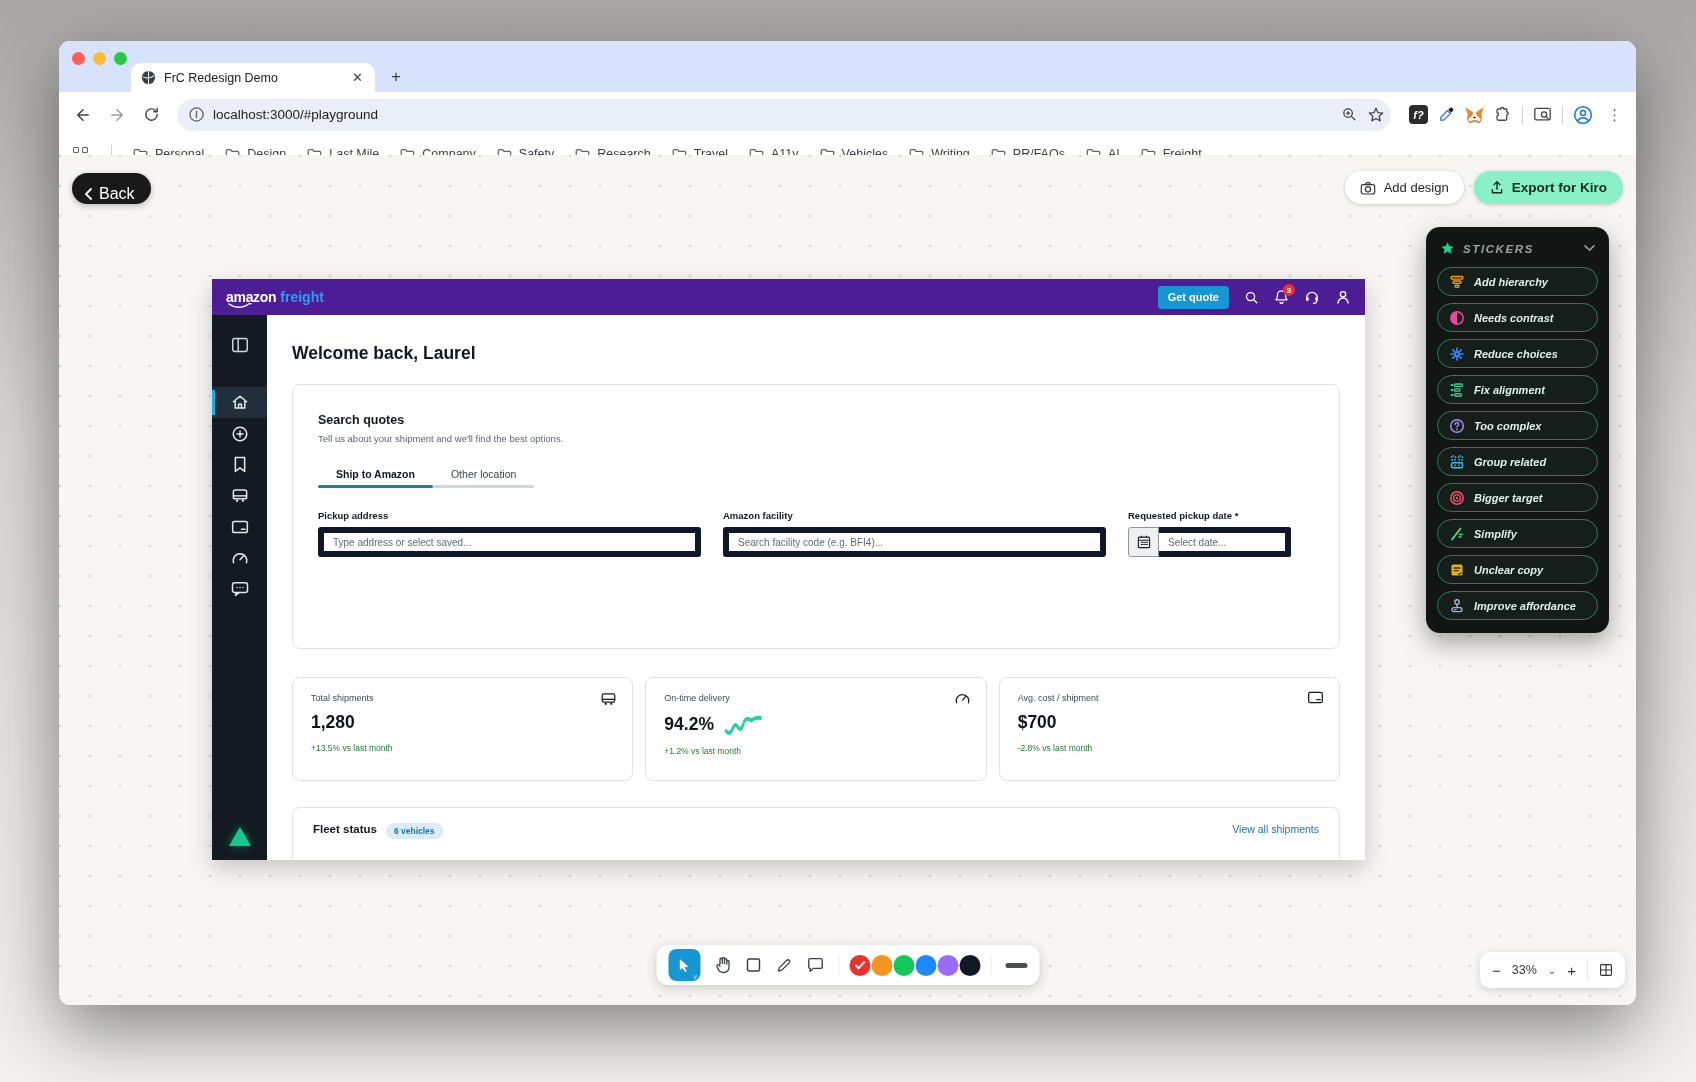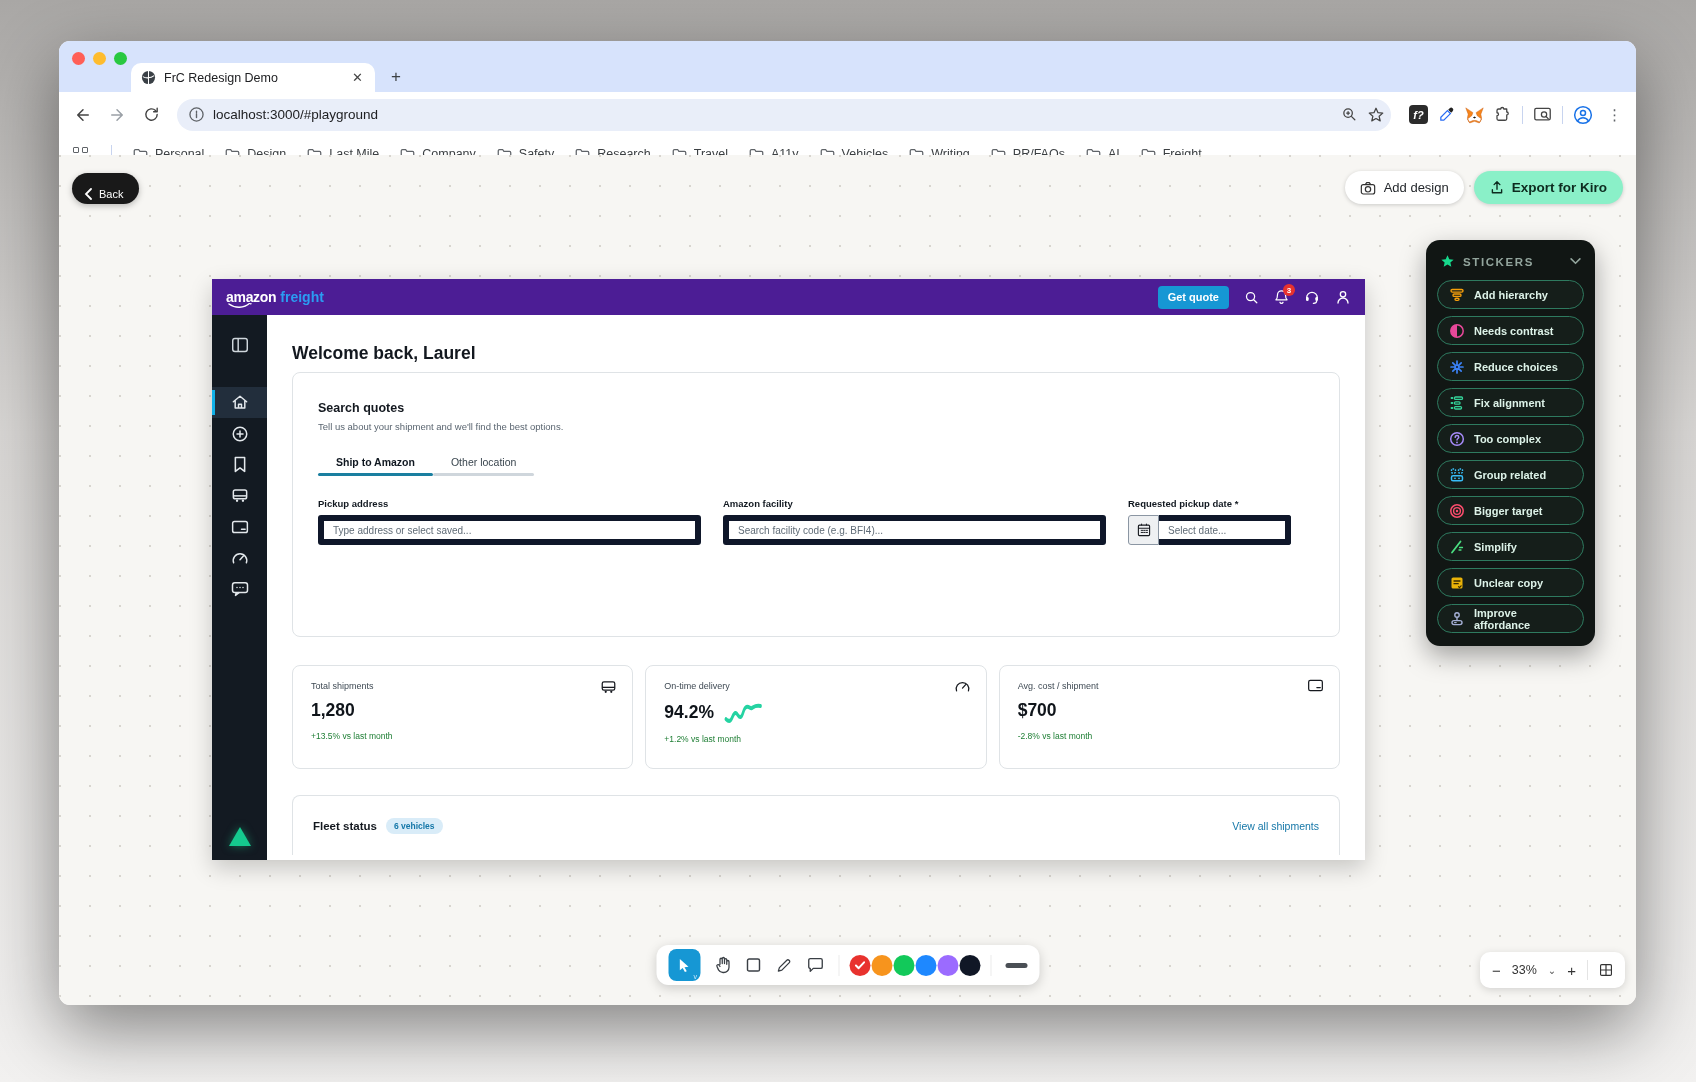--- a/index.html
+++ b/index.html
@@ -47,33 +47,33 @@
   .appsgrid i { width:6px; height:6px; border:1.6px solid #5f6368; border-radius:1px; display:block;}
 
   
   .canvas { position:absolute; left:0; right:0; top:114px; bottom:0;
     background:#f7f6f3;
     background-image:radial-gradient(circle at 1px 1px,#d8d5cf 1.1px,transparent 1.5px);
     background-size:30px 30px; }
 
   .back-btn { position:absolute; left:13px; top:18px; height:31px; border-radius:16px;
     background:#191919; color:#fff; display:flex; align-items:center; gap:7px;
-    padding:10px 16px 0 12px; font-size:11px; box-shadow:0 2px 6px rgba(0,0,0,.25);justify-content:space-between; }
+    padding:10px 16px 0 12px; font-size:16px; box-shadow:0 2px 6px rgba(0,0,0,.25);justify-content:space-between; }
   .tr-actions { position:absolute; right:13px; top:16px; display:flex; gap:10px; }
   .add-design { height:33px; border-radius:17px; background:#fff; color:#23272b;
     display:flex; align-items:center; gap:8px; padding:0 15px; font-size:13px;
     box-shadow:0 1px 4px rgba(0,0,0,.18); }
   .export-btn { height:33px; border-radius:17px; background:#8af0c8; color:#0d2b1f;
     display:flex; align-items:center; gap:8px; padding:0 16px; font-size:13.5px;
     font-weight:bold; box-shadow:0 1px 4px rgba(0,0,0,.18); }
 
   
-  .stickers { position:absolute; left:1367px; top:85px; width:169px;
+  .stickers { position:absolute; left:1367px; top:72px; width:183px;
     background:#111614; border-radius:14px; padding:12px 11px 13px;
-    box-shadow:0 10px 26px rgba(0,0,0,.35); }
+    box-shadow:0 10px 26px rgba(0,0,0,.35);font-style:italic; }
   .st-head { display:flex; align-items:center; gap:8px; padding:2px 3px 4px; }
   .st-title { flex:1; font-size:11.5px; font-weight:bold; letter-spacing:1.6px;
     color:#93a59d; }
   .st-chev { color:#93a59d; }
   .st-item { margin-top:7px; height:29px; border:1px solid #2e7a5f; border-radius:15px;
     background:#151e1a; display:flex; align-items:center; gap:9px; padding:0 11px;
     font-size:11px; font-weight:bold; color:#ddf2e8; }
   .st-ic { width:16px; height:16px; flex:none; }
 
   
@@ -103,21 +103,21 @@
   .snav.active { background:#222e3c; }
   .snav.active::before { content:""; position:absolute; left:0; top:3px; bottom:3px;
     width:3px; background:#11b1e8; }
   .side-logo { position:absolute; bottom:14px; left:50%; transform:translateX(-50%);
     width:0; height:0; border-left:11px solid transparent; border-right:11px solid transparent;
     border-bottom:19px solid #15c98e; filter:drop-shadow(0 0 4px rgba(21,201,142,.5)); }
 
   .app-main { flex:1; background:#fff; padding:0 25px; overflow:hidden; }
   .welcome { margin-top:28px; font-size:17.5px; font-weight:bold; color:#13181f; }
 
-  .sq-card { margin-top:8px; border:1px solid #dfe3e6; border-radius:8px;
+  .sq-card { margin-top:20px; border:1px solid #dfe3e6; border-radius:8px;
     padding:28px 25px; height:265px; }
   .sq-title { font-size:12.5px; font-weight:bold; color:#13181f; }
   .sq-sub { margin-top:6px; font-size:9.5px; color:#5a6570; }
   .sq-tabs { margin-top:24px; display:flex; }
   .sq-tab { padding:0 18px 8px; font-size:10.5px; position:relative; }
   .sq-tab.on { font-weight:bold; color:#0f1720; }
   .sq-tab.off { color:#39454e; }
   .sq-tab.on::after { content:""; position:absolute; left:0; right:0; bottom:0;
     height:3px; border-radius:2px; background:#1a7fa0; }
   .sq-tab.off::after { content:""; position:absolute; left:0; right:0; bottom:0;
@@ -139,21 +139,21 @@
   .stat { flex:1; border:1px solid #dfe3e6; border-radius:8px; padding:15px 18px;
     height:104px; position:relative; }
   .stat-label { font-size:9px; color:#3f4a54; }
   .stat-ic { position:absolute; right:15px; top:13px; color:#16191f; }
   .stat-val { margin-top:9px; font-size:17.5px; font-weight:bold; color:#0f141a;
     display:flex; align-items:center; gap:10px; }
   .stat-delta { margin-top:10px; font-size:8.5px; color:#1e7e34; }
 
   .fleet-card { margin-top:26px; border:1px solid #dfe3e6; border-bottom:none;
     border-radius:8px 8px 0 0; padding:15px 20px; height:60px;
-    display:flex; align-items:center; }
+    display:flex; align-items:flex-start; }
   .fleet-title { font-size:11.5px; font-weight:bold; color:#13181f; }
   .fleet-badge { margin-left:9px; background:#d9ecf8; color:#1577a8; font-size:8.5px;
     font-weight:bold; border-radius:9px; padding:3px 8px; }
   .fleet-link { margin-left:auto; font-size:10.5px; color:#1577a8; }
 
   
   .btoolbar { position:absolute; left:50%; transform:translateX(-50%); bottom:20px;
     height:40px; background:#fff; border-radius:12px; box-shadow:0 3px 12px rgba(0,0,0,.18);
     display:flex; align-items:center; padding:0 12px; gap:14px; }
   .cursor-btn { width:32px; height:32px; border-radius:8px; background:#1697d4;

